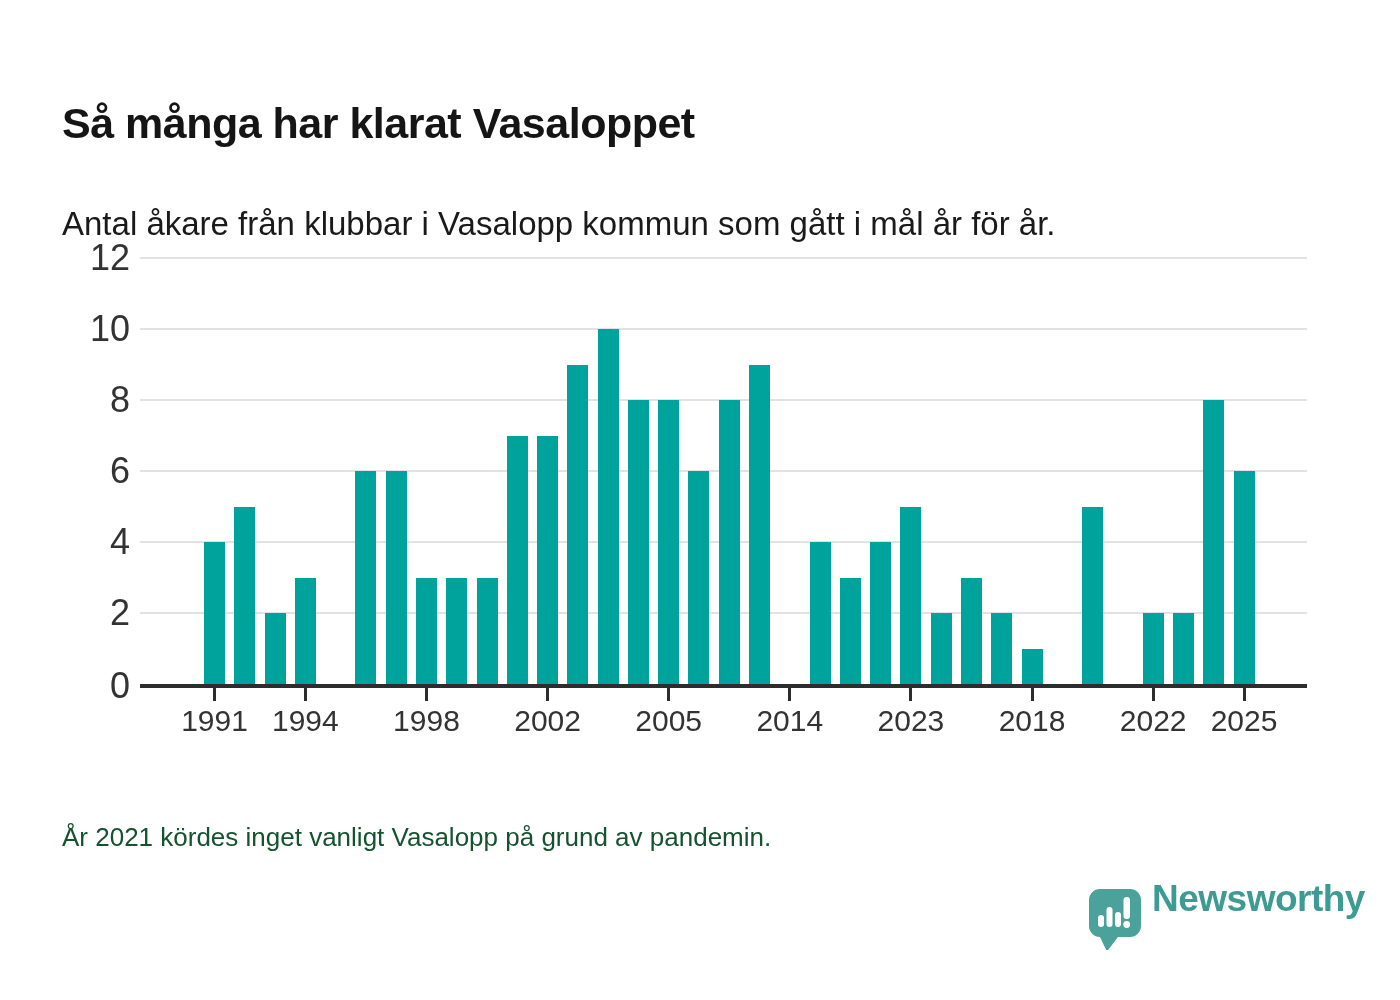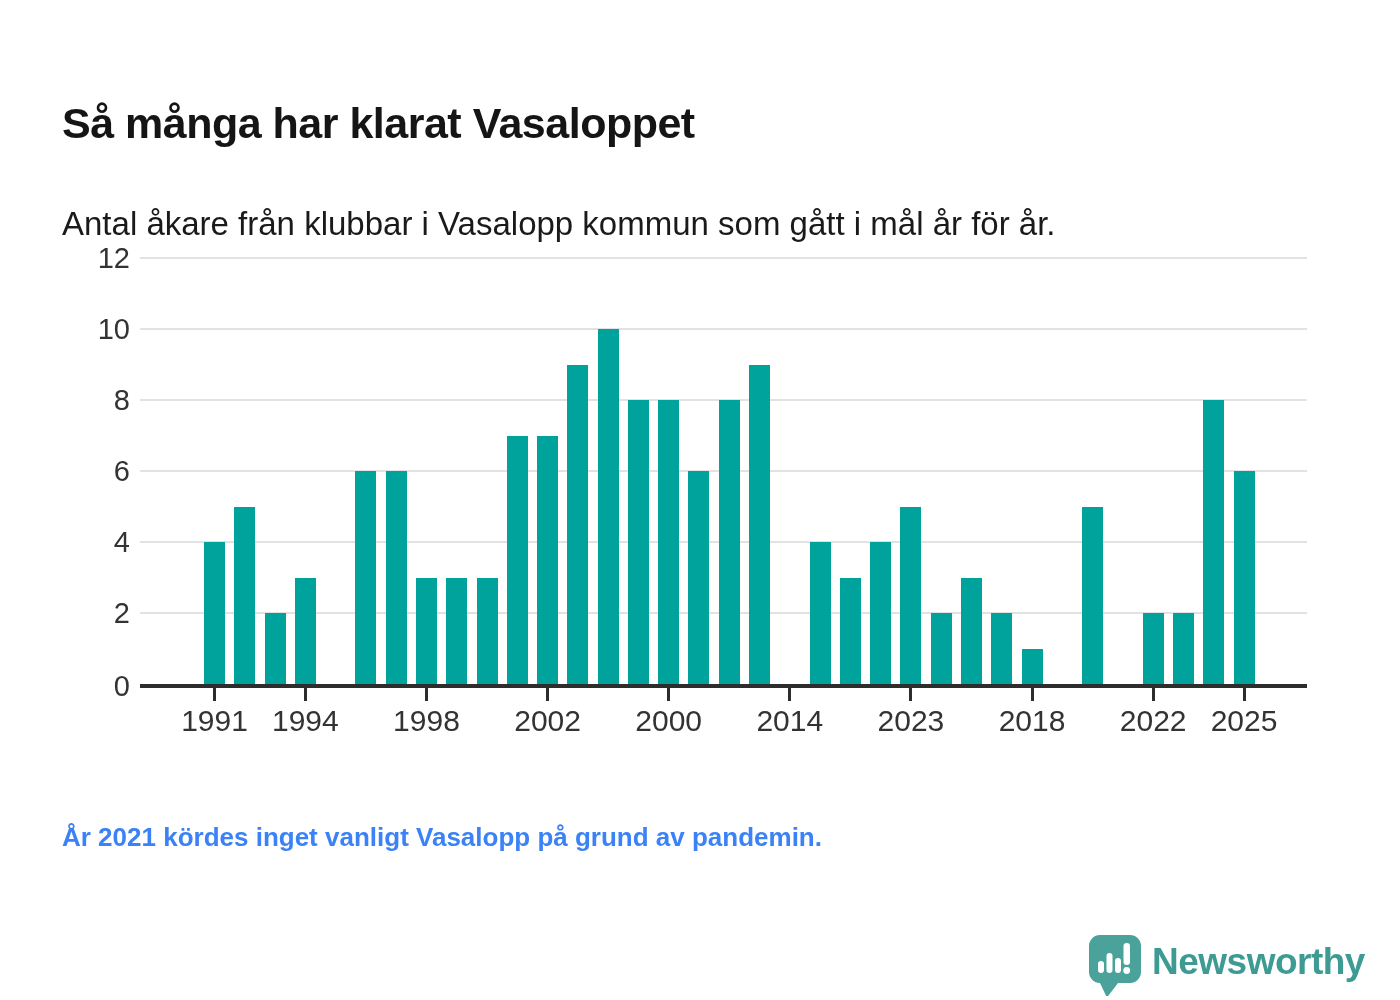--- a/index.html
+++ b/index.html
@@ -9,37 +9,37 @@
   }
   .title{
     position:absolute;left:62px;top:70px;font-size:43px;font-weight:700;
     color:#151515;letter-spacing:-0.5px;
   }
   .subtitle{
     position:absolute;left:62px;top:172px;font-size:33px;font-weight:400;
     color:#1a1a1a;
   }
   .footnote{
-    position:absolute;left:62px;top:796px;font-size:26px;font-weight:700;
-    color:#3b82f6;
+    position:absolute;left:62px;top:796px;font-size:26px;font-weight:400;
+    color:#14532d;
   }
   .chart{position:absolute;left:0;top:0;width:1400px;height:1000px;}
   .gridline{position:absolute;height:2px;background:#e2e2e2;}
   .axis-line{position:absolute;height:4px;background:#2d2d2d;}
   .bar{position:absolute;background:#00a39b;}
   .ytick-label{
-    position:absolute;font-size:29px;color:#333333;text-align:right;
+    position:absolute;font-size:36px;color:#333333;text-align:right;
     transform:translateY(-50%);
   }
   .xtick{position:absolute;width:3px;height:13px;background:#2d2d2d;}
   .xtick-label{
     position:absolute;font-size:30px;color:#333333;text-align:right;
     transform:translateX(-50%);white-space:nowrap;
   }
-  .brand{position:absolute;left:1088px;top:934px;display:flex;align-items:center;}
+  .brand{position:absolute;left:1088px;top:888px;display:flex;align-items:flex-start;}
   .brand-text{
     font-size:37px;font-weight:700;color:#3e9b94;margin-left:10px;
     letter-spacing:-0.5px;line-height:1;margin-top:-8px;
   }
 </style>
 </head>
 <body>
 
 <h1 class="title">Så många har klarat Vasaloppet</h1>
 <p class="subtitle">Antal åkare från klubbar i Vasalopp kommun som gått i mål år för år.</p>
@@ -92,21 +92,21 @@
     <div class="axis-line" style="left: 140px; width: 1167px; top: 684px; background: rgb(45, 45, 45);"></div>
     <div class="xtick" style="left: 213px; top: 688px; background: rgb(45, 45, 45);"></div>
     <div class="xtick-label" style="left: 214.5px; top: 704px;">1991</div>
     <div class="xtick" style="left: 303.84px; top: 688px; background: rgb(45, 45, 45);"></div>
     <div class="xtick-label" style="left: 305.34px; top: 704px;">1994</div>
     <div class="xtick" style="left: 424.96px; top: 688px; background: rgb(45, 45, 45);"></div>
     <div class="xtick-label" style="left: 426.46px; top: 704px;">1998</div>
     <div class="xtick" style="left: 546.08px; top: 688px; background: rgb(45, 45, 45);"></div>
     <div class="xtick-label" style="left: 547.58px; top: 704px;">2002</div>
     <div class="xtick" style="left: 667.2px; top: 688px; background: rgb(45, 45, 45);"></div>
-    <div class="xtick-label" style="left: 668.7px; top: 704px;">2000</div>
+    <div class="xtick-label" style="left: 668.7px; top: 704px;">2005</div>
     <div class="xtick" style="left: 788.32px; top: 688px; background: rgb(45, 45, 45);"></div>
     <div class="xtick-label" style="left: 789.82px; top: 704px;">2014</div>
     <div class="xtick" style="left: 909.44px; top: 688px; background: rgb(45, 45, 45);"></div>
     <div class="xtick-label" style="left: 910.94px; top: 704px;">2023</div>
     <div class="xtick" style="left: 1030.56px; top: 688px; background: rgb(45, 45, 45);"></div>
     <div class="xtick-label" style="left: 1032.06px; top: 704px;">2018</div>
     <div class="xtick" style="left: 1151.68px; top: 688px; background: rgb(45, 45, 45);"></div>
     <div class="xtick-label" style="left: 1153.18px; top: 704px;">2022</div>
     <div class="xtick" style="left: 1242.52px; top: 688px; background: rgb(45, 45, 45);"></div>
     <div class="xtick-label" style="left: 1244.02px; top: 704px;">2025</div>

